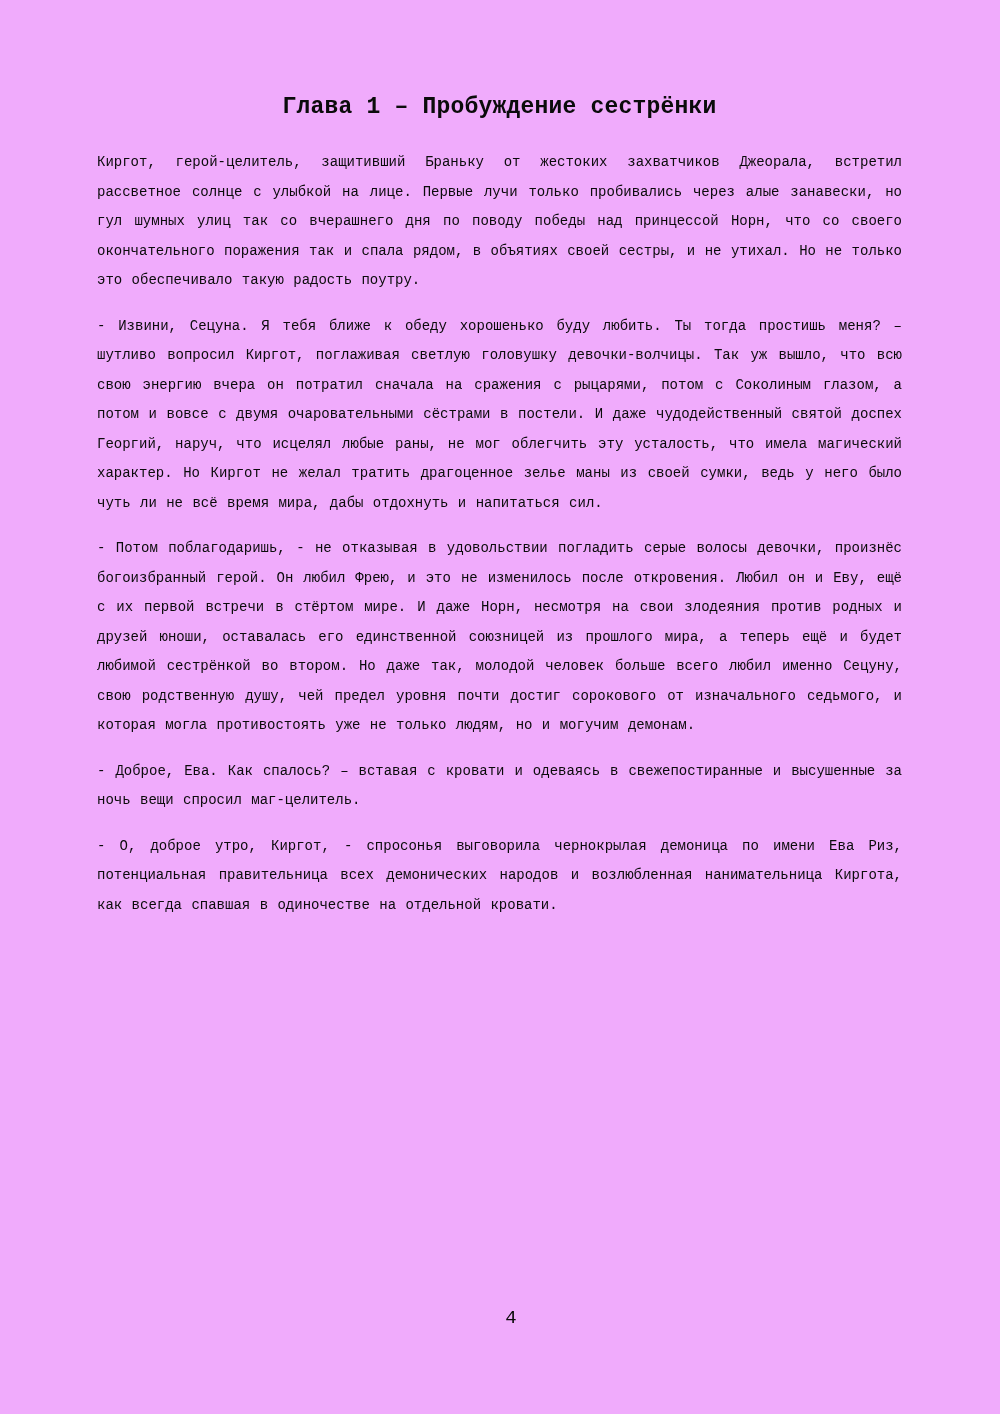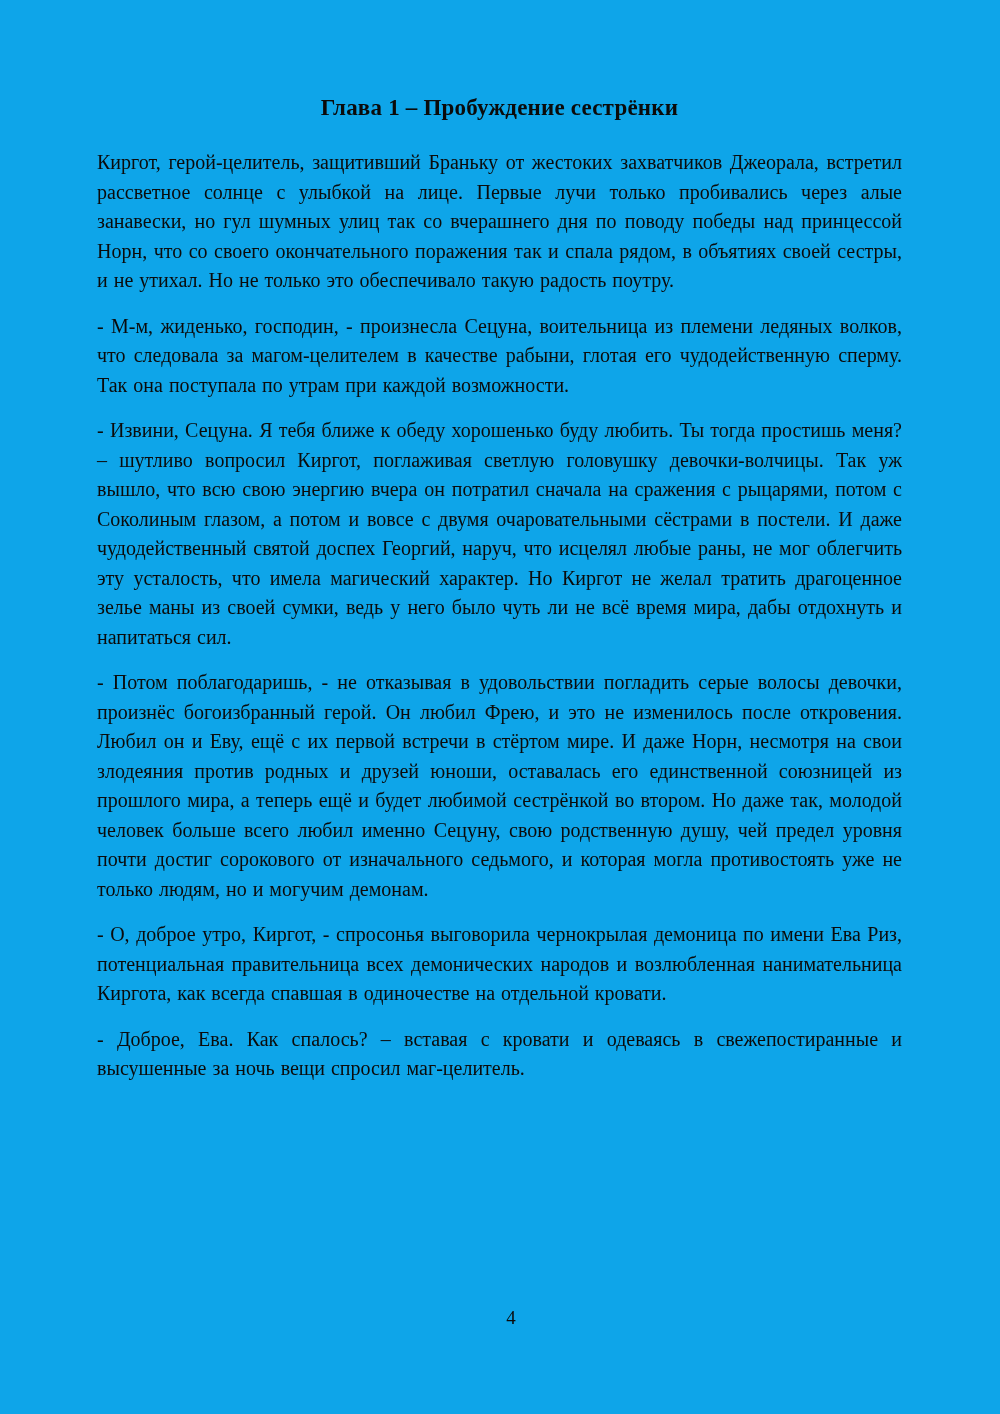--- a/index.html
+++ b/index.html
@@ -5,37 +5,37 @@
   html, body {
     margin: 0;
     padding: 0;
     background: #ffffff;
   }
   .page {
     position: relative;
     width: 1000px;
     height: 1414px;
     margin: 0 auto;
-    background: #0ea5e9;
+    background: #f0abfc;
     box-sizing: border-box;
     padding: 94px 98px 0 97px;
-    font-family: Liberation Serif, serif;
+    font-family: Liberation Mono, monospace;
     color: #0b0b0b;
     overflow: hidden;
   }
   .chapter-title {
     font-size: 23px;
     font-weight: bold;
     text-align: center;
     line-height: 27px;
     margin: 0 0 27px 0;
     letter-spacing: 0.2px;
   }
   .body-text p {
-    font-size: 20px;
+    font-size: 14px;
     line-height: 29.5px;
     text-align: justify;
     margin: 0 0 16px 0;
     word-spacing: 1px;
   }
   .page-number {
     position: absolute;
     top: 1306px;
     left: 97px;
     width: 828px;
@@ -45,21 +45,20 @@
   }
 </style>
 </head>
 <body>
 
 <div class="page">
   <h1 class="chapter-title">Глава 1 – Пробуждение сестрёнки</h1>
 
   <div class="body-text">
     <p>Киргот, герой-целитель, защитивший Браньку от жестоких захватчиков Джеорала, встретил рассветное солнце с улыбкой на лице. Первые лучи только пробивались через алые занавески, но гул шумных улиц так со вчерашнего дня по поводу победы над принцессой Норн, что со своего окончательного поражения так и спала рядом, в объятиях своей сестры, и не утихал. Но не только это обеспечивало такую радость поутру.</p>
-    <p>- М-м, жиденько, господин, - произнесла Сецуна, воительница из племени ледяных волков, что следовала за магом-целителем в качестве рабыни, глотая его чудодейственную сперму. Так она поступала по утрам при каждой возможности.</p>
     <p>- Извини, Сецуна. Я тебя ближе к обеду хорошенько буду любить. Ты тогда простишь меня? – шутливо вопросил Киргот, поглаживая светлую головушку девочки-волчицы. Так уж вышло, что всю свою энергию вчера он потратил сначала на сражения с рыцарями, потом с Соколиным глазом, а потом и вовсе с двумя очаровательными сёстрами в постели. И даже чудодейственный святой доспех Георгий, наруч, что исцелял любые раны, не мог облегчить эту усталость, что имела магический характер. Но Киргот не желал тратить драгоценное зелье маны из своей сумки, ведь у него было чуть ли не всё время мира, дабы отдохнуть и напитаться сил.</p>
     <p>- Потом поблагодаришь, - не отказывая в удовольствии погладить серые волосы девочки, произнёс богоизбранный герой. Он любил Фрею, и это не изменилось после откровения. Любил он и Еву, ещё с их первой встречи в стёртом мире. И даже Норн, несмотря на свои злодеяния против родных и друзей юноши, оставалась его единственной союзницей из прошлого мира, а теперь ещё и будет любимой сестрёнкой во втором. Но даже так, молодой человек больше всего любил именно Сецуну, свою родственную душу, чей предел уровня почти достиг сорокового от изначального седьмого, и которая могла противостоять уже не только людям, но и могучим демонам.</p>
+    <p>- Доброе, Ева. Как спалось? – вставая с кровати и одеваясь в свежепостиранные и высушенные за ночь вещи спросил маг-целитель.</p>
     <p>- О, доброе утро, Киргот, - спросонья выговорила чернокрылая демоница по имени Ева Риз, потенциальная правительница всех демонических народов и возлюбленная нанимательница Киргота, как всегда спавшая в одиночестве на отдельной кровати.</p>
-    <p>- Доброе, Ева. Как спалось? – вставая с кровати и одеваясь в свежепостиранные и высушенные за ночь вещи спросил маг-целитель.</p>
   </div>
 
   <div class="page-number">4</div>
 </div>
 
 </body></html>

